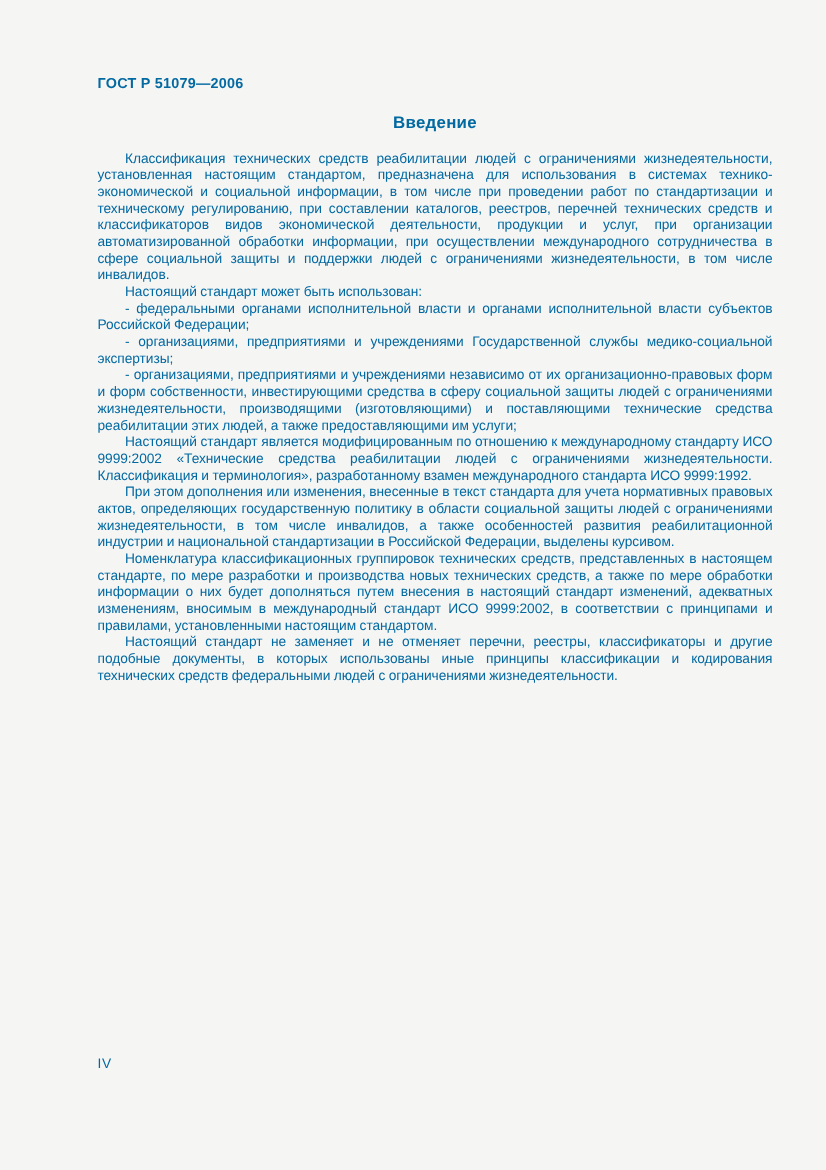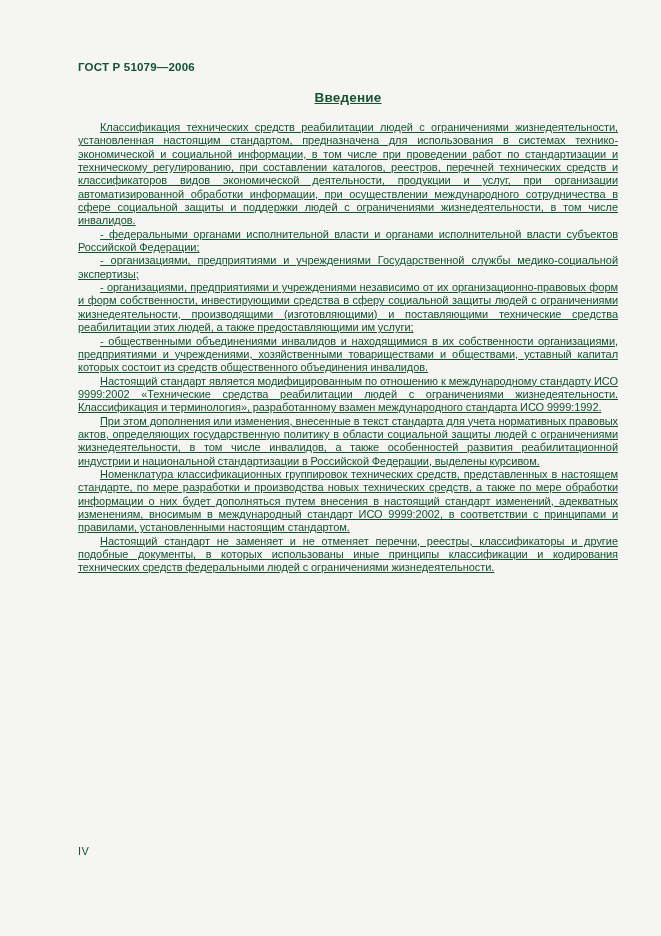--- a/index.html
+++ b/index.html
@@ -6,38 +6,37 @@
     margin: 0;
     padding: 0;
     background: #e9e9e8;
   }
   .page {
     position: relative;
     width: 661px;
     height: 936px;
     background: #f5f5f4;
     font-family: "Liberation Sans", sans-serif;
-    color: #14532d;
+    color: #0369a1;
     overflow: hidden;
   }
   .doc-number {
     position: absolute;
     left: 78px;
     top: 61px;
     font-size: 11.5px;
     font-weight: bold;
     letter-spacing: 0.2px;
     white-space: nowrap;
   }
   .content {
     position: absolute;
     left: 78px;
     top: 90px;
     width: 540px;
-    text-decoration: underline;
   }
   .section-title {
     margin: 0 0 16px 0;
     font-size: 13.5px;
     font-weight: bold;
     text-align: center;
     letter-spacing: 0.2px;
   }
   .body-text p {
     margin: 0;
@@ -61,24 +60,24 @@
 
 <div class="page">
 
   <div class="doc-number">ГОСТ Р 51079—2006</div>
 
   <div class="content">
     <h1 class="section-title">Введение</h1>
 
     <div class="body-text">
       <p>Классификация технических средств реабилитации людей с ограничениями жизнедеятельности, установленная настоящим стандартом, предназначена для использования в системах технико-экономической и социальной информации, в том числе при проведении работ по стандартизации и техническому регулированию, при составлении каталогов, реестров, перечней технических средств и классификаторов видов экономической деятельности, продукции и услуг, при организации автоматизированной обработки информации, при осуществлении международного сотрудничества в сфере социальной защиты и поддержки людей с ограничениями жизнедеятельности, в том числе инвалидов.</p>
+      <p>Настоящий стандарт может быть использован:</p>
       <p>- федеральными органами исполнительной власти и органами исполнительной власти субъектов Российской Федерации;</p>
       <p>- организациями, предприятиями и учреждениями Государственной службы медико-социальной экспертизы;</p>
       <p>- организациями, предприятиями и учреждениями независимо от их организационно-правовых форм и форм собственности, инвестирующими средства в сферу социальной защиты людей с ограничениями жизнедеятельности, производящими (изготовляющими) и поставляющими технические средства реабилитации этих людей, а также предоставляющими им услуги;</p>
-      <p>- общественными объединениями инвалидов и находящимися в их собственности организациями, предприятиями и учреждениями, хозяйственными товариществами и обществами, уставный капитал которых состоит из средств общественного объединения инвалидов.</p>
       <p>Настоящий стандарт является модифицированным по отношению к международному стандарту ИСО 9999:2002 «Технические средства реабилитации людей с ограничениями жизнедеятельности. Классификация и терминология», разработанному взамен международного стандарта ИСО 9999:1992.</p>
       <p>При этом дополнения или изменения, внесенные в текст стандарта для учета нормативных правовых актов, определяющих государственную политику в области социальной защиты людей с ограничениями жизнедеятельности, в том числе инвалидов, а также особенностей развития реабилитационной индустрии и национальной стандартизации в Российской Федерации, выделены курсивом.</p>
       <p>Номенклатура классификационных группировок технических средств, представленных в настоящем стандарте, по мере разработки и производства новых технических средств, а также по мере обработки информации о них будет дополняться путем внесения в настоящий стандарт изменений, адекватных изменениям, вносимым в международный стандарт ИСО 9999:2002, в соответствии с принципами и правилами, установленными настоящим стандартом.</p>
       <p>Настоящий стандарт не заменяет и не отменяет перечни, реестры, классификаторы и другие подобные документы, в которых использованы иные принципы классификации и кодирования технических средств федеральными людей с ограничениями жизнедеятельности.</p>
     </div>
   </div>
 
   <div class="page-number">IV</div>
 
 </div>

